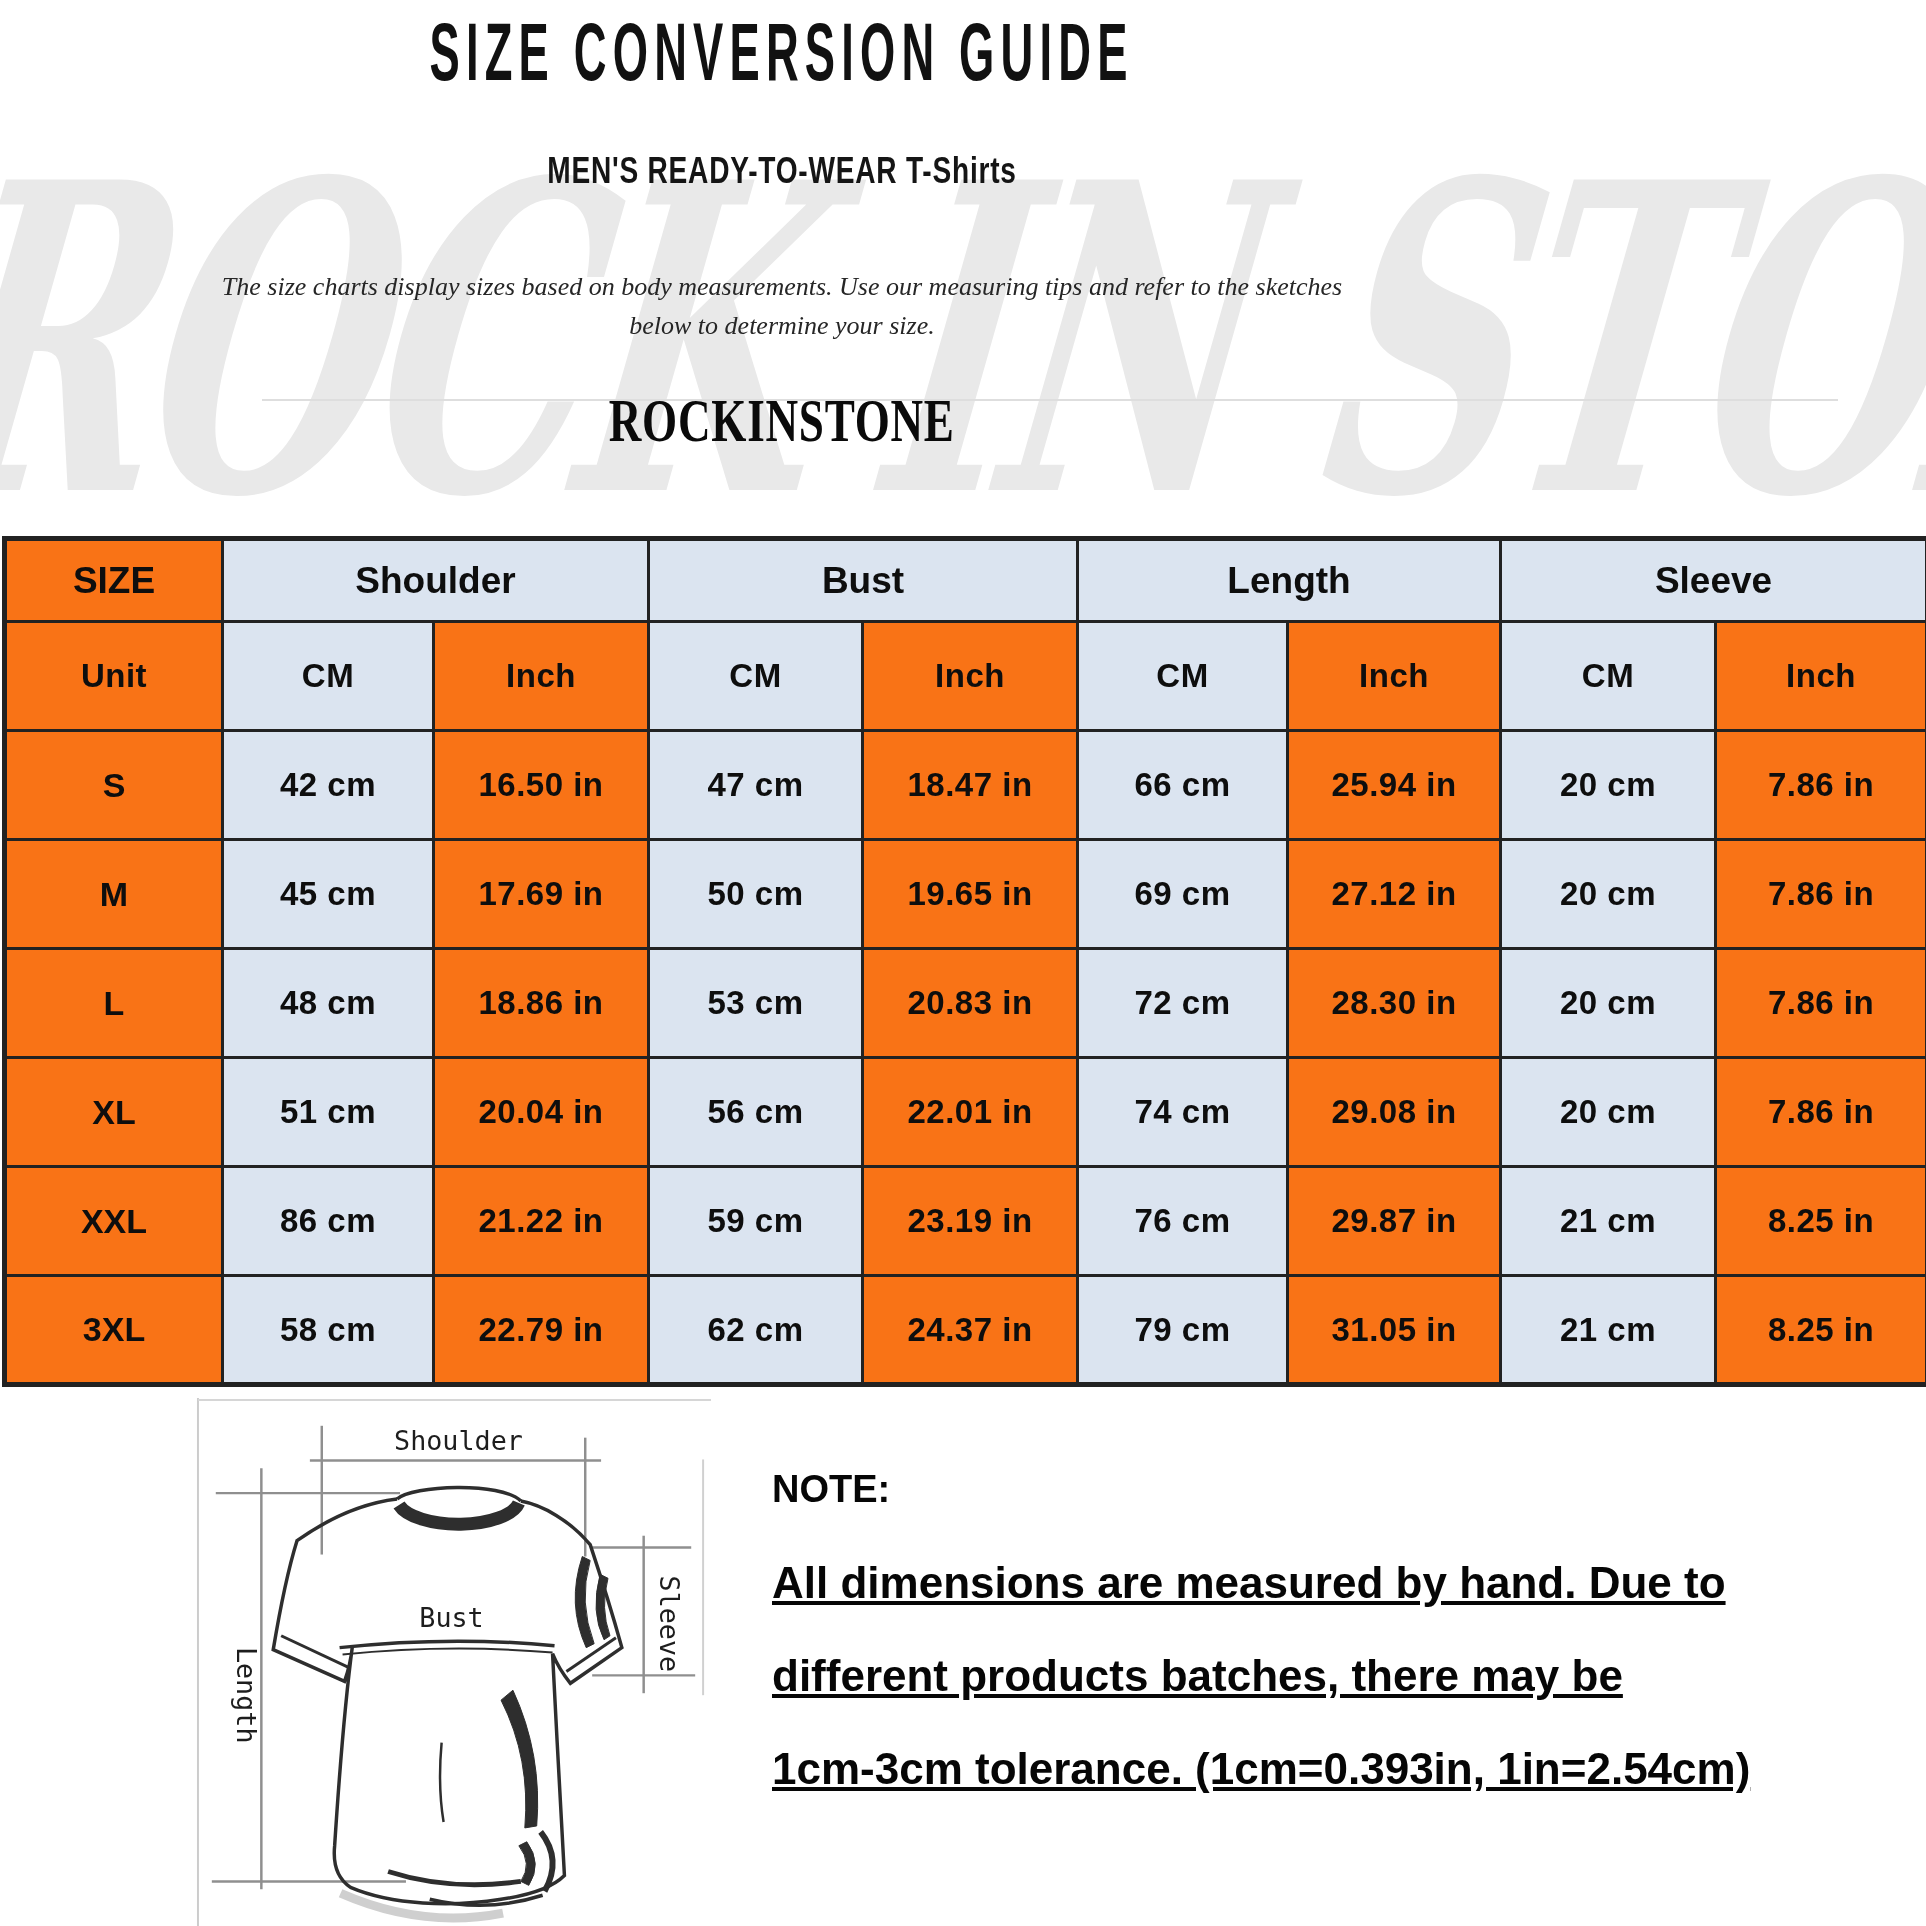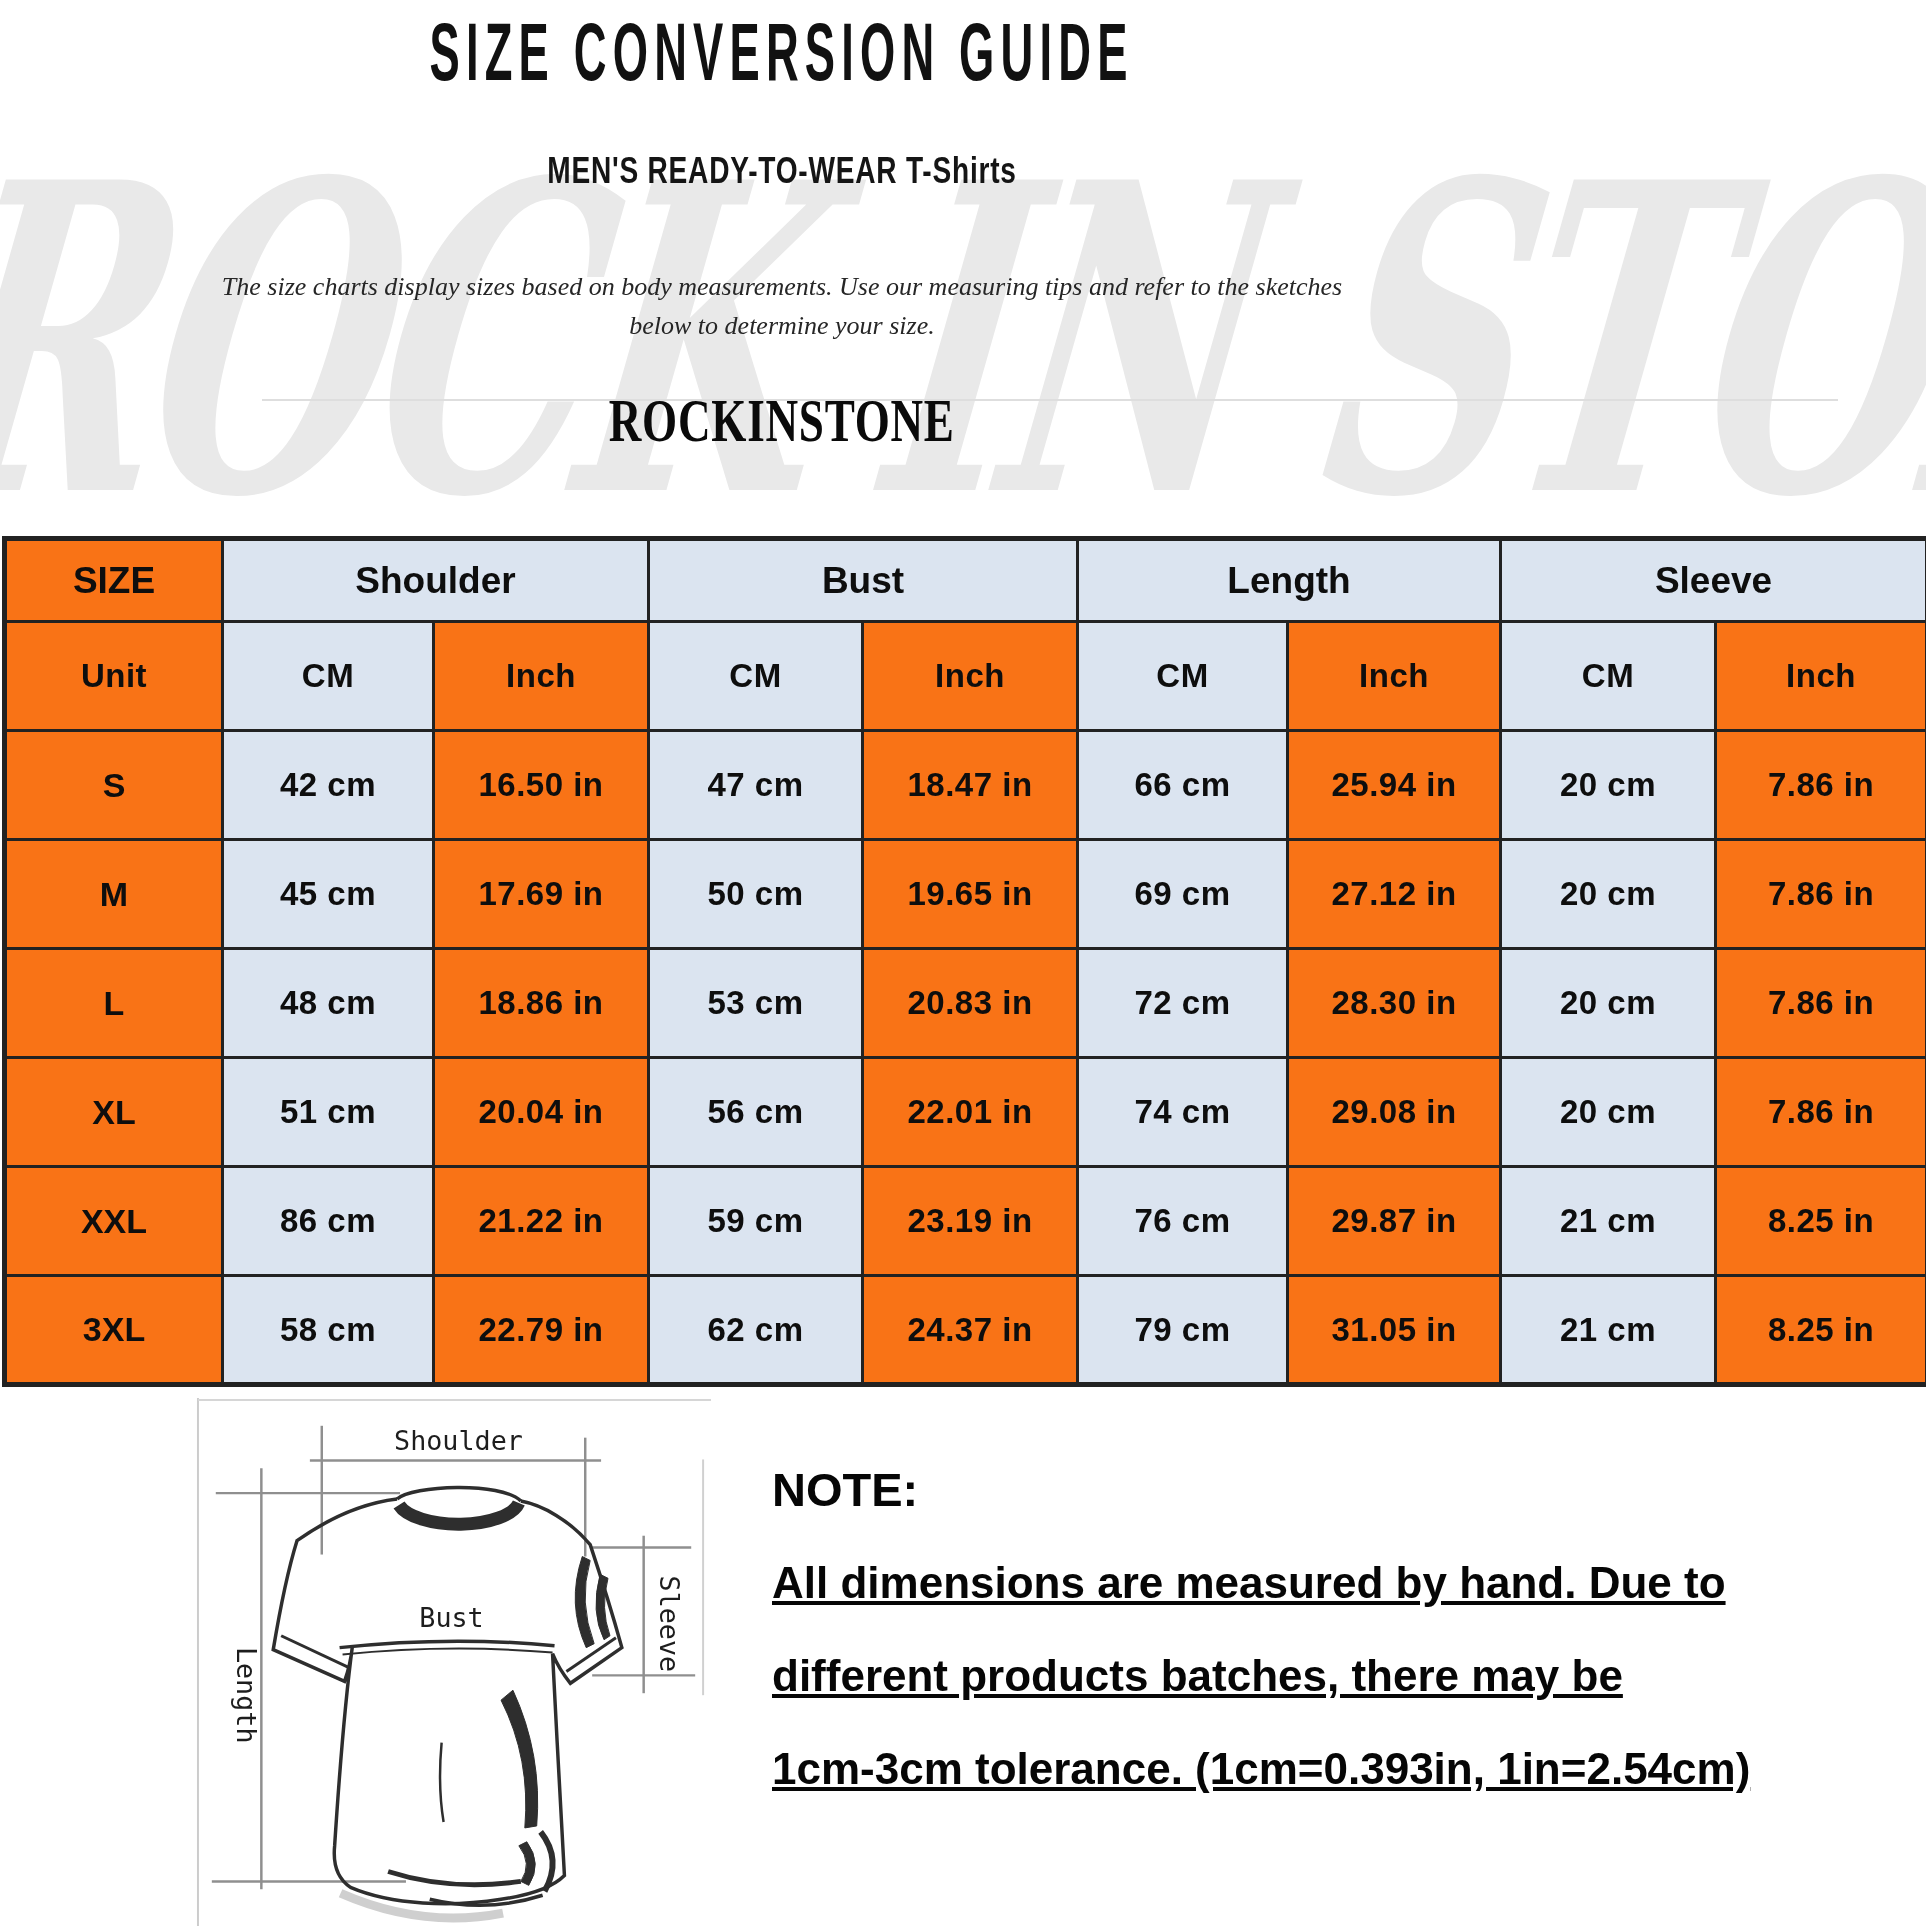--- a/index.html
+++ b/index.html
@@ -55,21 +55,21 @@
   .size-table tr{height:109px;}
   .group-row th{font-size:37px;}
   .blue{background:#dbe4f0;}
   .white{background:#f97316;}
   .unit-cell,.val-cell{font-size:33px;letter-spacing:0.5px;}
   .size-cell{font-size:34px;}
   
   .sketch{position:absolute;left:194px;top:1398px;width:519px;height:529px;z-index:2;}
   
   .note{position:absolute;left:772px;top:1443px;z-index:2;width:1109px;}
-  .note-heading{font-size:47px;font-weight:bold;line-height:93px;color:#060606;}
+  .note-heading{font-size:38px;font-weight:bold;line-height:93px;color:#060606;}
   .note-line{font-size:44px;font-weight:bold;line-height:93px;color:#060606;white-space:nowrap;text-decoration:underline;}
 </style>
 </head>
 <body>
 
 <div class="watermark">ROCK IN STONE</div>
 <div class="watermark-line"></div>
 
 <div class="header">
   <div class="title">

